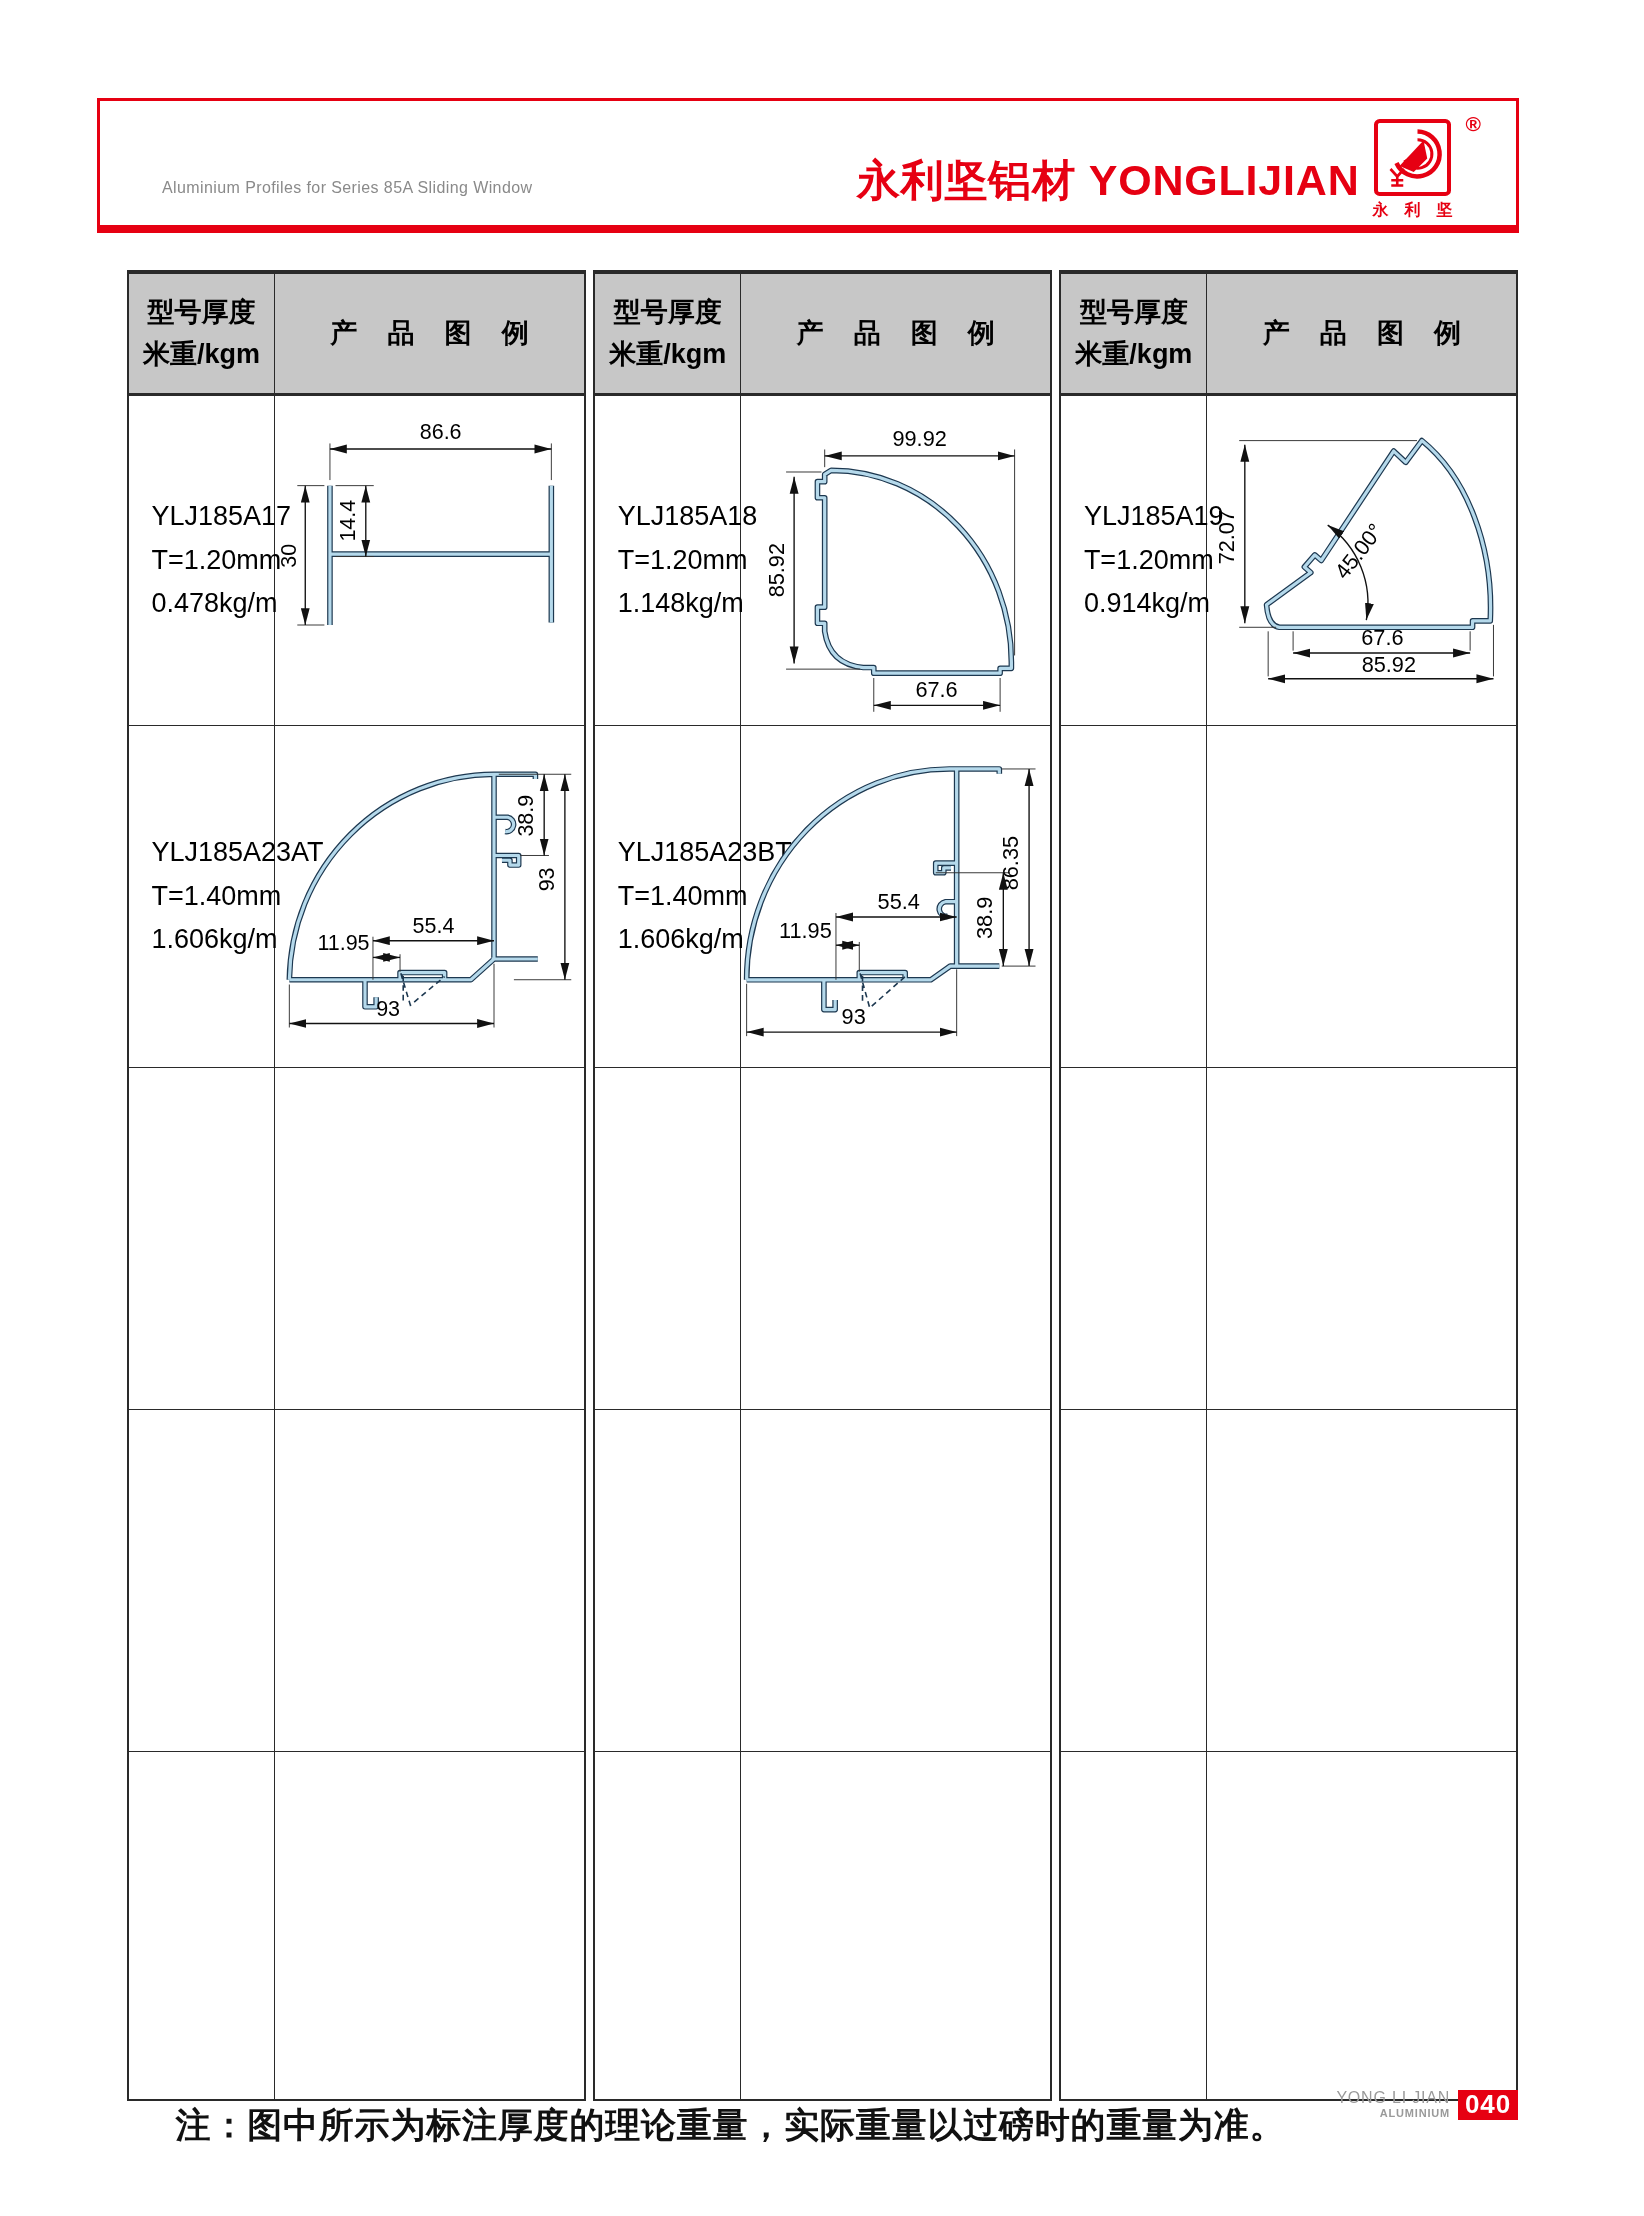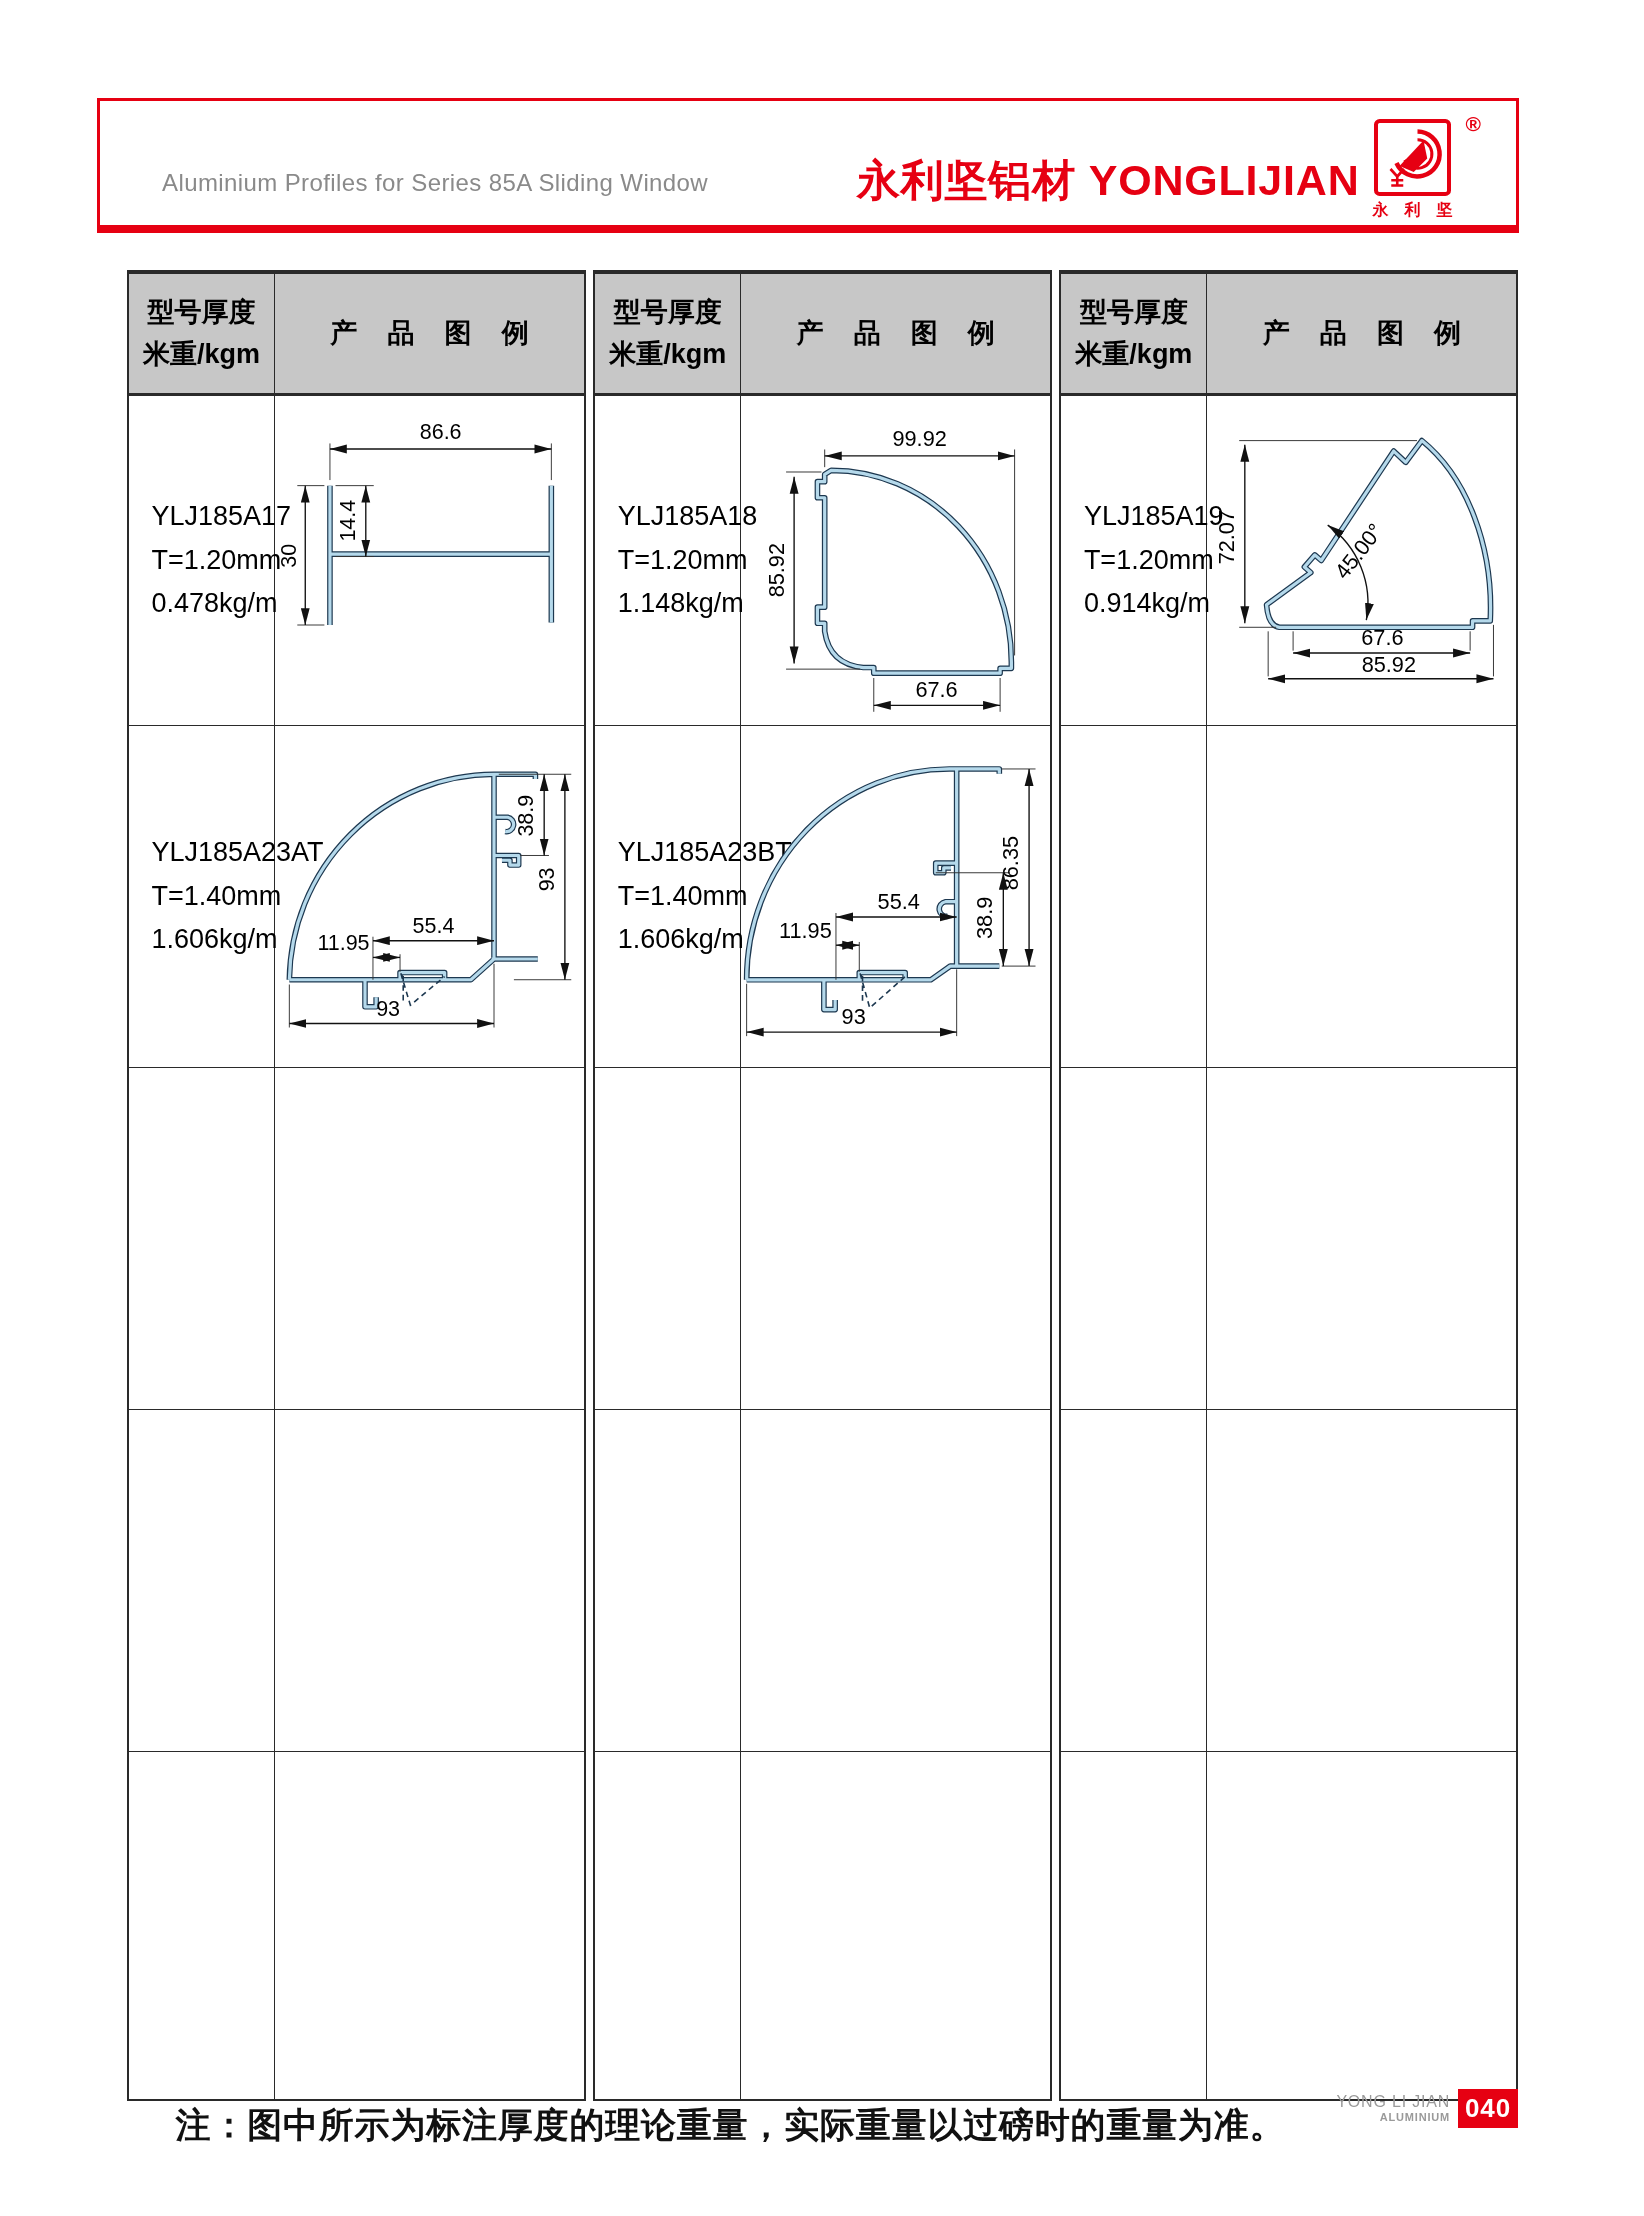--- a/index.html
+++ b/index.html
@@ -20,22 +20,22 @@
   
   .header-box{
     position:absolute;left:97px;top:98px;width:1422px;height:135px;
     border:3.2px solid var(--red);border-bottom-width:8px;background:#fff;
   }
   .title-cn{
     position:absolute;left:60px;top:17.7px;
     font-size:38px;color:var(--ttl);letter-spacing:2.4px;font-weight:normal;
   }
   .title-en{
-    position:absolute;left:62px;top:68px;
-    font-size:24px;color:var(--ttl);letter-spacing:0.4px;
+    position:absolute;left:62px;top:78px;
+    font-size:16px;color:var(--ttl);letter-spacing:0.4px;
   }
   .brand-wrap{
     position:absolute;right:35px;top:11.3px;display:flex;align-items:flex-start;gap:13px;
   }
   .brand-text{
     font-size:43px;font-weight:bold;color:var(--red);letter-spacing:0.8px;
     margin-top:40px;white-space:nowrap;
   }
   .logo-col{display:flex;flex-direction:column;align-items:center;margin-top:6.4px;}
   .logo-frame{
@@ -87,21 +87,21 @@
     font-size:35px;font-weight:bold;color:#111;letter-spacing:0.8px;
   }
   .foot-brand{
     position:absolute;right:127px;top:2089px;display:flex;align-items:center;gap:8px;
   }
   .foot-brand-txt{text-align:right;color:#9a9a9a;line-height:1.15;}
   .fb1{font-size:16px;letter-spacing:0.8px;}
   .fb2{font-size:11px;font-weight:bold;letter-spacing:0.8px;}
   .page-badge{
     background:var(--red);color:#fff;font-weight:bold;font-size:26px;
-    width:60px;height:39px;display:flex;align-items:center;justify-content:center;
+    width:60px;height:30px;display:flex;align-items:center;justify-content:center;
     letter-spacing:0.8px;
   }
 </style>
 </head>
 <body>
 
 <div class="header-box">
   <div class="title-en">Aluminium Profiles for Series 85A Sliding Window</div>
   <div class="brand-wrap">
     <div class="brand-text">永利坚铝材 YONGLIJIAN</div>

